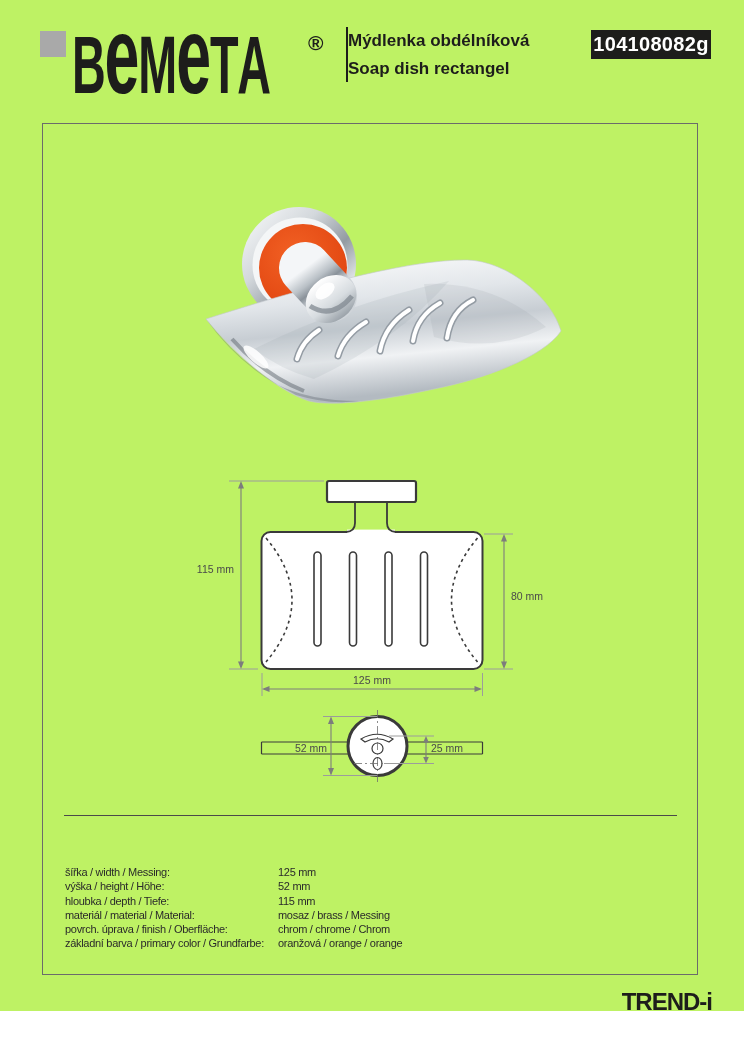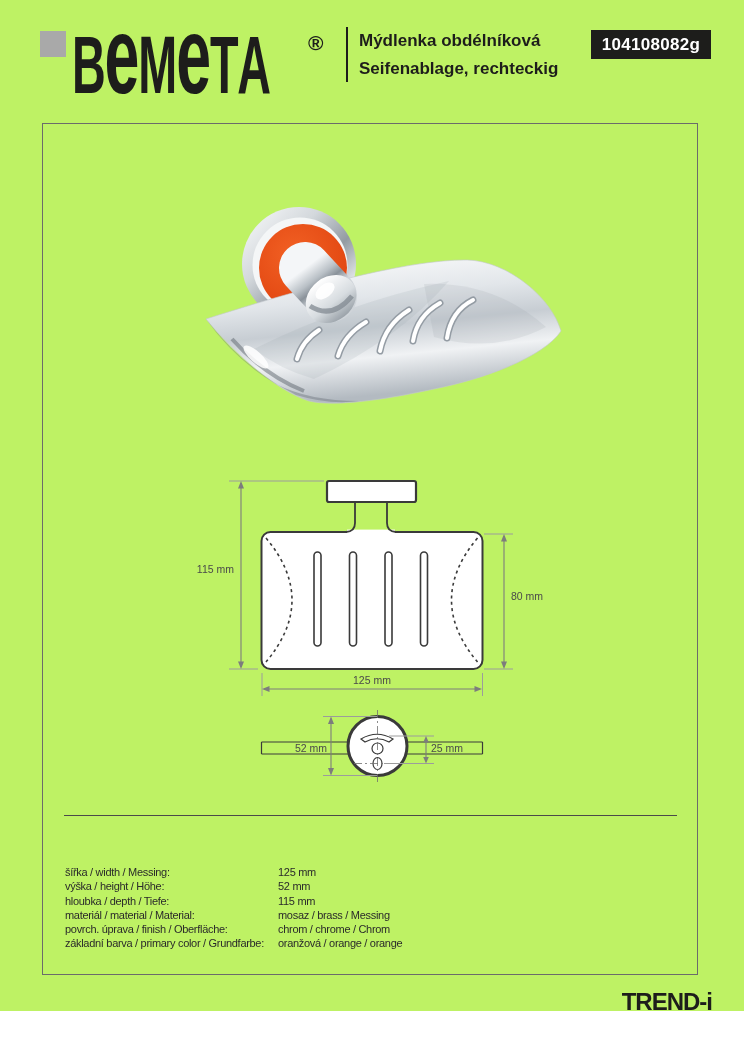--- a/index.html
+++ b/index.html
@@ -1,24 +1,24 @@
 <!DOCTYPE html>
 <html><head>
 <meta charset="utf-8">
 <style>
   html,body{margin:0;padding:0;background:#fff;}
   .page{position:relative;width:744px;height:1011px;background:#bef264;overflow:hidden;
         font-family:"Liberation Sans",sans-serif;color:#1d1d1b;}
 
   
   .logo-svg{position:absolute;left:40px;top:20px;}
-  .titles{position:absolute;left:346px;top:27px;border-left:2.2px solid #1d1d1b;padding-left:11px;}
+  .titles{position:absolute;left:346px;top:27px;border-left:2.2px solid #1d1d1b;}
   .titles .t-line{font-size:17px;font-weight:bold;line-height:27.5px;white-space:nowrap;}
   .code-badge{position:absolute;left:591px;top:30px;width:120px;height:29px;background:#1d1d1b;
-        color:#fff;font-size:17px;font-weight:bold;display:flex;align-items:center;
+        color:#fff;font-size:20px;font-weight:bold;display:flex;align-items:center;
         justify-content:center;letter-spacing:.3px;}
 
   
   .main-box{position:absolute;left:42px;top:123px;width:654px;height:850px;border:1.6px solid #6b6b6b;}
   .photo-svg{position:absolute;left:141px;top:65px;}
   .draw-front{position:absolute;left:141px;top:340px;}
   .draw-mount{position:absolute;left:141px;top:580px;}
   .separator{position:absolute;left:21px;top:691px;width:613px;height:1.3px;background:#4a4a4a;}
   .param-heading{position:absolute;left:22px;top:712px;font-size:14.5px;font-weight:bold;}
   .param-table{position:absolute;left:22px;top:741px;font-size:11px;line-height:14.3px;color:#2a2a2a;
@@ -39,21 +39,21 @@
 <div class="page">
 
   <svg class="logo-svg" width="300" height="92" viewBox="0 0 300 92">
     <rect x="0" y="11" width="26" height="26" fill="#a9a9a9"></rect>
     <text transform="translate(32,73) scale(0.57 1)" font-weight="bold" fill="#1d1d1b" letter-spacing="-2"><tspan font-size="82">B</tspan><tspan font-size="110">e</tspan><tspan font-size="82">M</tspan><tspan font-size="110">e</tspan><tspan font-size="82">T</tspan><tspan font-size="82">A</tspan></text>
     <text x="268" y="30" font-size="21" fill="#1d1d1b" font-weight="bold">®</text>
   </svg>
 
   <div class="titles">
     <div class="t-line">Mýdlenka obdélníková</div>
-    <div class="t-line">Seifenablage, rechteckig</div>
+    <div class="t-line">Soap dish rectangel</div>
   </div>
 
   <div class="code-badge">
     <span>104108082g</span>
   </div>
 
   <div class="main-box">
 
     <svg class="photo-svg" width="390" height="230" viewBox="0 0 390 230">
       <defs>

